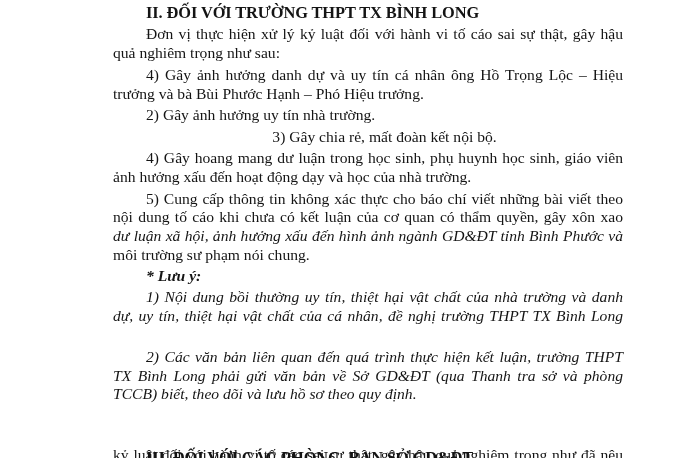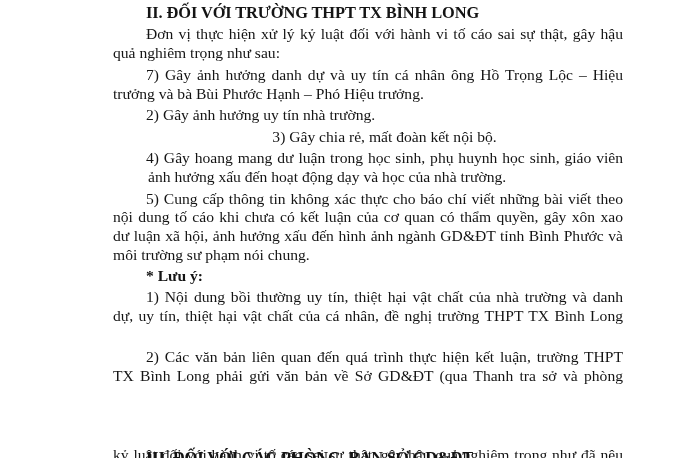--- a/index.html
+++ b/index.html
@@ -33,53 +33,54 @@
     .justify {
       text-align: justify;
       text-align-last: justify;
     }
     .indent { left: 146px; width: 477px; }
     .heading {
       font-weight: bold;
       font-size: 16.4px;
       letter-spacing: -0.1px;
     }
-    .italic { }
+    .italic { font-style: italic; }
     .bold { font-weight: bold; }
   </style>
 </head>
 <body>
 
 <div class="page">
 
   <div class="line indent heading" style="top: 3px;">II. ĐỐI VỚI TRƯỜNG THPT TX BÌNH LONG</div>
 
   <div class="line indent justify" style="top: 24px;">Đơn vị thực hiện xử lý kỷ luật đối với hành vi tố cáo sai sự thật, gây hậu</div>
   <div class="line" style="top: 43px;">quả nghiêm trọng như sau:</div>
 
-  <div class="line indent justify" style="top: 65px;">7) Gây ảnh hưởng danh dự và uy tín cá nhân ông Hồ Trọng Lộc – Hiệu</div>
+  <div class="line indent justify" style="top: 65px;">4) Gây ảnh hưởng danh dự và uy tín cá nhân ông Hồ Trọng Lộc – Hiệu</div>
   <div class="line" style="top: 84px;">trưởng và bà Bùi Phước Hạnh – Phó Hiệu trưởng.</div>
 
   <div class="line indent" style="top: 105px;">2) Gây ảnh hưởng uy tín nhà trường.</div>
 
   <div class="line indent" style="top: 127px; text-align: center;">3) Gây chia rẻ, mất đoàn kết nội bộ.</div>
 
   <div class="line indent justify" style="top: 148px;">4) Gây hoang mang dư luận trong học sinh, phụ huynh học sinh, giáo viên</div>
-  <div class="line" style="top: 167px; margin-left: 35px;">ảnh hưởng xấu đến hoạt động dạy và học của nhà trường.</div>
+  <div class="line" style="top: 167px;">ảnh hưởng xấu đến hoạt động dạy và học của nhà trường.</div>
 
   <div class="line indent justify" style="top: 189px;">5) Cung cấp thông tin không xác thực cho báo chí viết những bài viết theo</div>
   <div class="line justify" style="top: 207px;">nội dung tố cáo khi chưa có kết luận của cơ quan có thẩm quyền, gây xôn xao</div>
-  <div class="line justify" style="top: 226px;">dư luận xã hội, ảnh hưởng xấu đến hình ảnh ngành GD&amp;ĐT tỉnh Bình Phước và</div>
+  <div class="line justify" style="top: 226px; font-style: italic;">dư luận xã hội, ảnh hưởng xấu đến hình ảnh ngành GD&amp;ĐT tỉnh Bình Phước và</div>
   <div class="line" style="top: 245px;">môi trường sư phạm nói chung.</div>
 
   <div class="line indent bold italic" style="top: 266px;">* Lưu ý:</div>
 
   <div class="line indent italic justify" style="top: 287px;">1) Nội dung bồi thường uy tín, thiệt hại vật chất của nhà trường và danh</div>
   <div class="line italic justify" style="top: 306px;">dự, uy tín, thiệt hại vật chất của cá nhân, đề nghị trường THPT TX Bình Long</div>
 
   <div class="line indent italic justify" style="top: 347px;">2) Các văn bản liên quan đến quá trình thực hiện kết luận, trường THPT</div>
   <div class="line italic justify" style="top: 366px;">TX Bình Long phải gửi văn bản về Sở GD&amp;ĐT (qua Thanh tra sở và phòng</div>
+  <div class="line italic" style="top: 384px;">TCCB) biết, theo dõi và lưu hồ sơ theo quy định.</div>
 
   <div class="line indent heading" style="top: 405px; margin-top: 43px;">III. ĐỐI VỚI CÁC PHÒNG, BAN SỞ GD&amp;ĐT</div>
 
   <div class="line justify" style="top: 445px;">kỷ luật đối với hành vi tố cáo sai sự thật, gây hậu quả nghiêm trọng như đã nêu</div>
 
 </div>
 
 </body></html>

